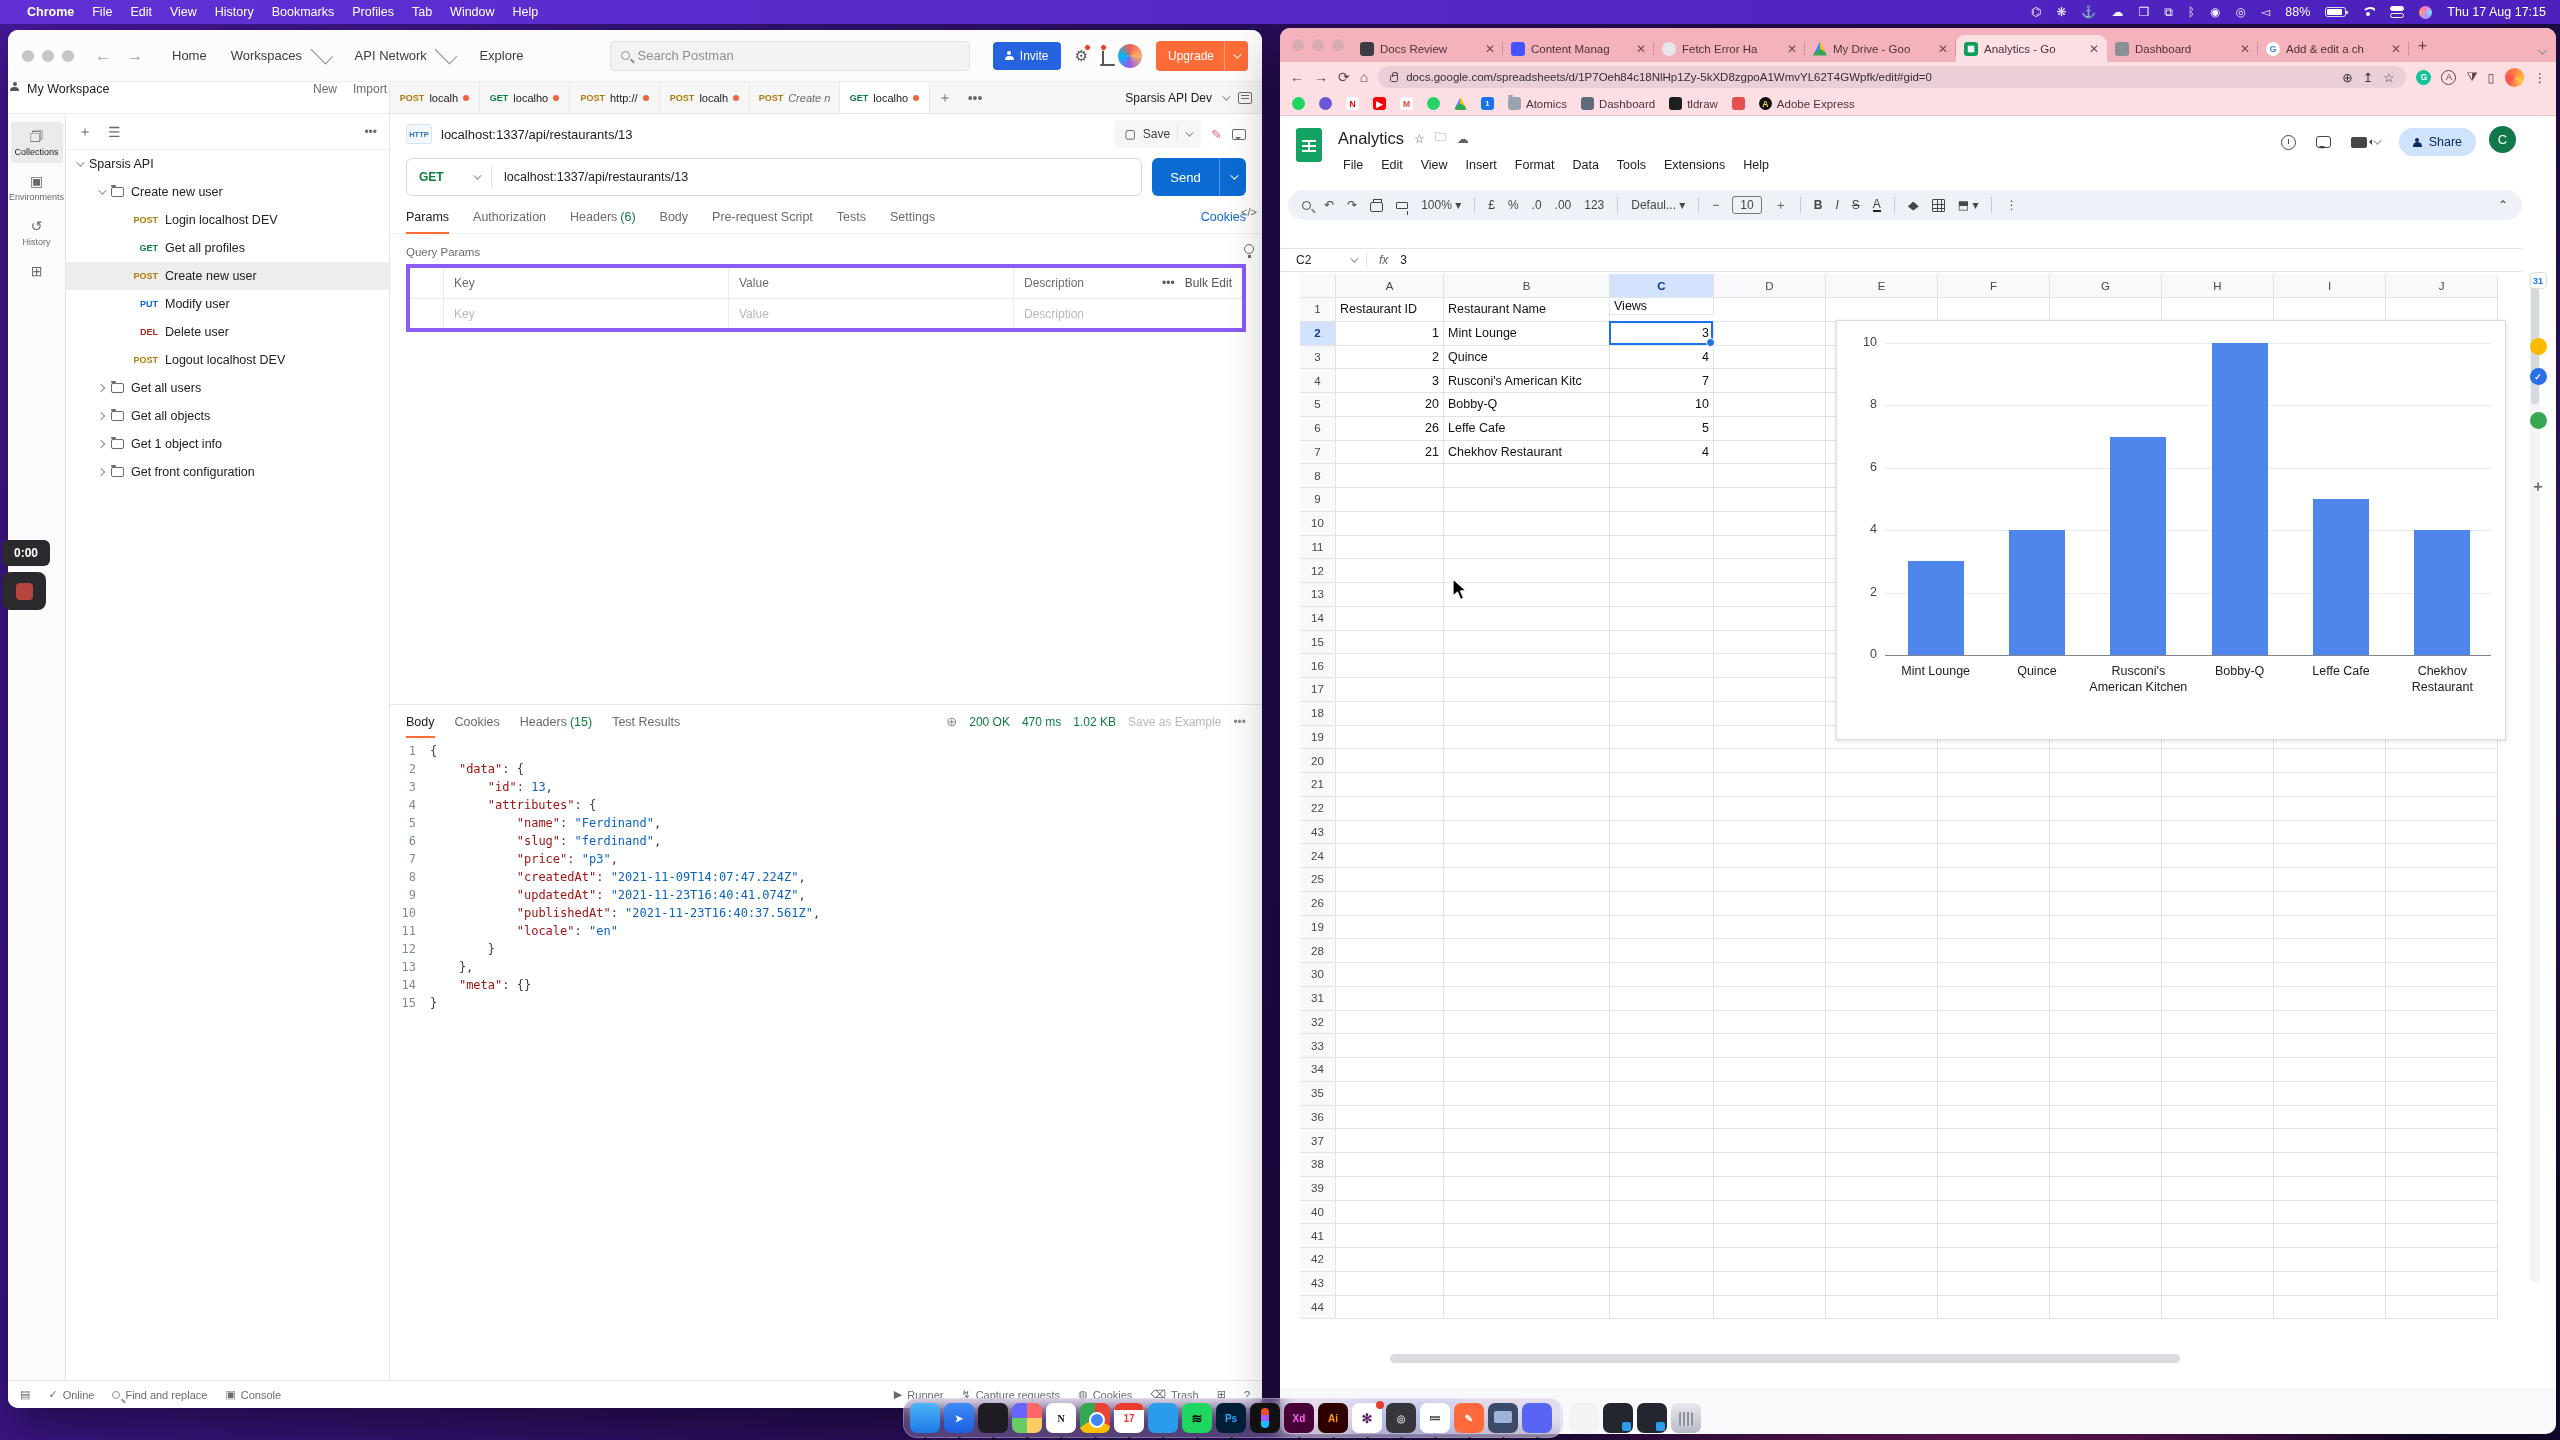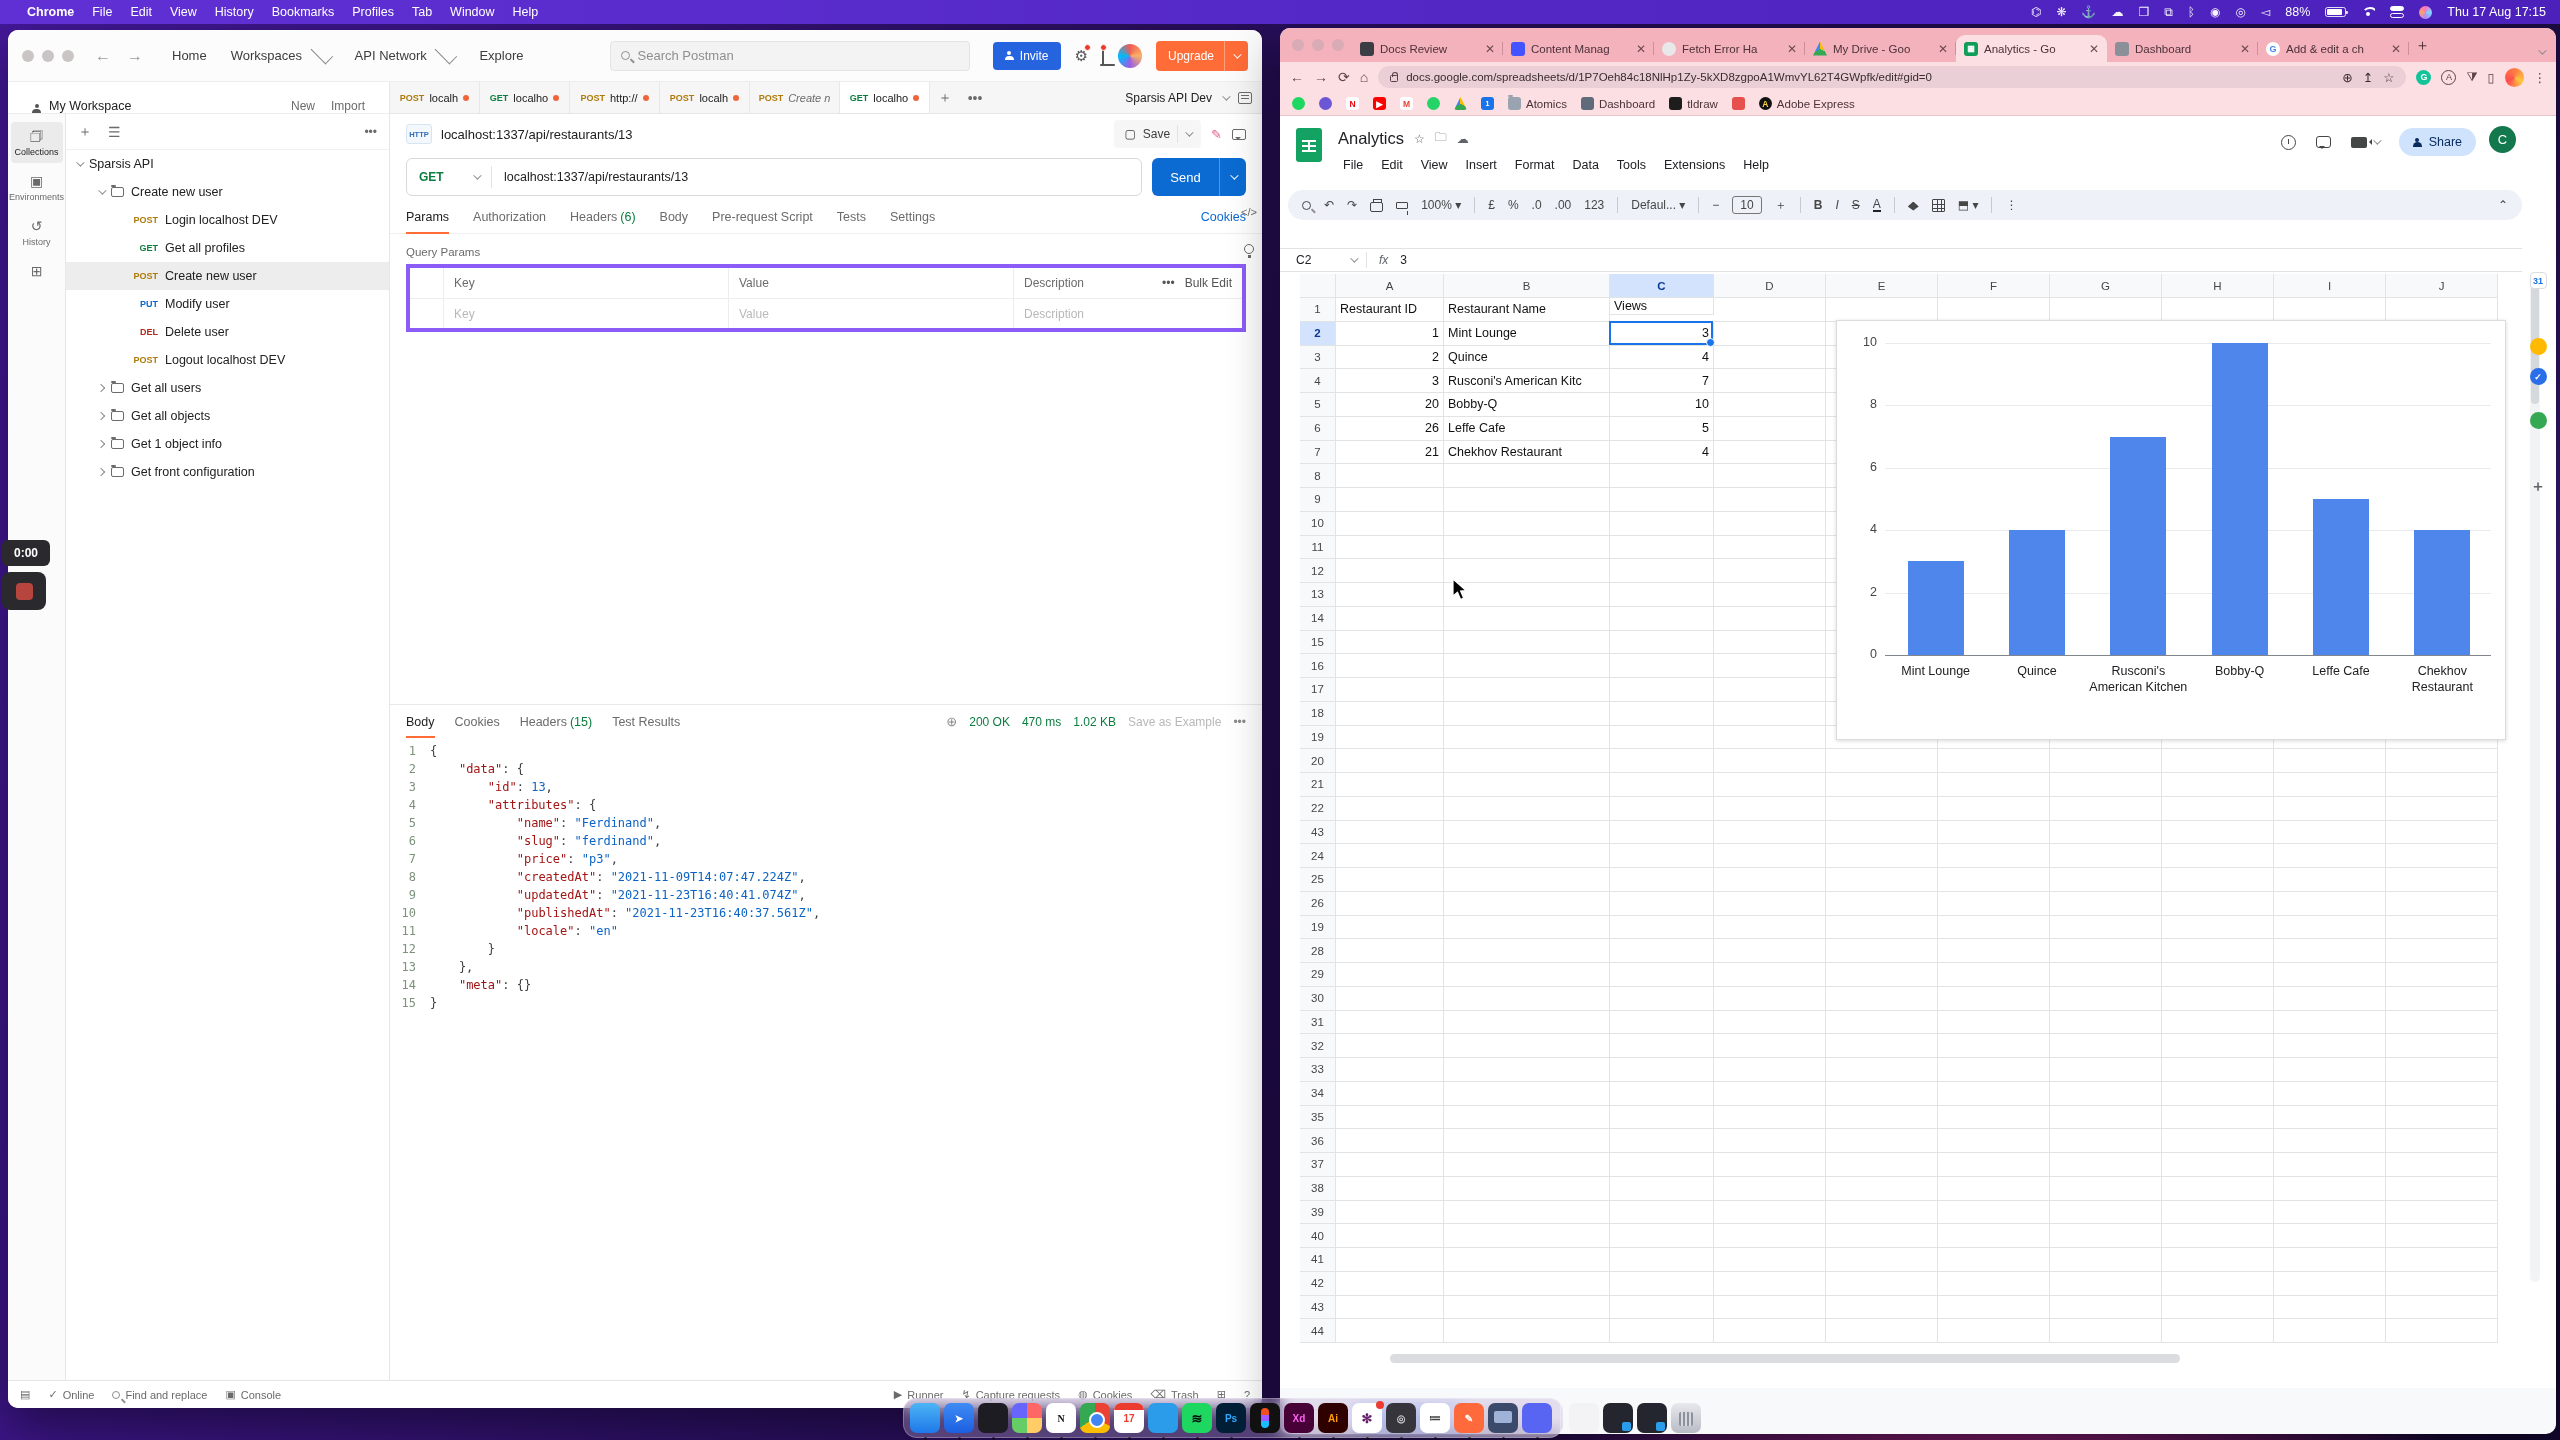--- a/index.html
+++ b/index.html
@@ -57,21 +57,21 @@
   .dot-note { position:absolute; right:-3px; top:-3px; width:7px; height:7px; border-radius:50%; background:#eb3b2c; border:1.5px solid #fcfcfc; }
   .i-bell { width:12px; height:13px; border:1.5px solid #555; border-bottom:none; border-radius:6px 6px 1px 1px; position:relative; }
   .i-bell::after { content:''; position:absolute; left:-3px; bottom:-2px; width:15px; height:2px; background:#555; border-radius:1px; }
   .pm-avatar { width:24px; height:24px; border-radius:50%; background:conic-gradient(#f25c54,#f7b267,#9b5de5,#00bbf9,#f25c54); }
   .btn-upgrade { background:#ff6c37; color:#fff; border-radius:4px; height:30px; padding:0 0 0 12px; display:flex; align-items:center; font-size:12px; }
   .btn-upgrade b { font-weight:normal; }
   .btn-upgrade .sep { width:1px; height:100%; background:rgba(255,255,255,.35); margin:0 8px 0 10px; }
   .btn-upgrade .chev { border-color:#fff; margin-right:9px; }
 
   .pm-row2 { height:32px; display:flex; flex:none; }
-  .pm-ws { width:382px; flex:none; display:flex; align-items:flex-end; gap:8px; padding:0 24px; border-right:1px solid #e6e6e6; border-bottom:1px solid #ededed; }
+  .pm-ws { width:382px; flex:none; display:flex; align-items:flex-start; gap:8px; padding:0 2px; border-right:1px solid #e6e6e6; border-bottom:1px solid #ededed; }
   .pm-ws .ws-title { font-size:12.5px; }
   .pm-ws .ws-actions { margin-left:auto; display:flex; gap:16px; color:#6b6b6b; font-size:12px; }
   .pm-tabs { flex:1; display:flex; background:#f6f6f6; border-bottom:1px solid #e6e6e6; align-items:stretch; }
   .ptab { width:90px; flex:none; display:flex; align-items:center; justify-content:center; gap:5px; border-right:1px solid #e8e8e8; font-size:11px; color:#212121; }
   .ptab .m { font-size:9px; font-weight:bold; }
   .ptab.active { background:#fff; }
   .ptab .dirty { width:6px; height:6px; border-radius:50%; background:#f0643c; }
   .ptab.preview .lbl { font-style:italic; color:#6b6b6b; }
   .ptab-plus,.ptab-dots { width:30px; display:flex; align-items:center; justify-content:center; color:#6b6b6b; font-size:14px; }
   .pm-env { margin-left:auto; display:flex; align-items:center; gap:10px; padding:0 10px; font-size:12px; color:#212121; }
@@ -1250,33 +1250,20 @@
           <div class="gc " style="width:104px;height:23.75px"></div>
           <div class="gc " style="width:112px;height:23.75px"></div>
           <div class="gc " style="width:112px;height:23.75px"></div>
           <div class="gc " style="width:112px;height:23.75px"></div>
           <div class="gc " style="width:112px;height:23.75px"></div>
           <div class="gc " style="width:112px;height:23.75px"></div>
           <div class="gc " style="width:112px;height:23.75px"></div>
           <div class="gc " style="width:112px;height:23.75px"></div>
         </div>
         <div class="grow">
-          <div class="gc head " style="width:36px;height:23.75px">29</div>
-          <div class="gc " style="width:108px;height:23.75px"></div>
-          <div class="gc " style="width:166px;height:23.75px"></div>
-          <div class="gc " style="width:104px;height:23.75px"></div>
-          <div class="gc " style="width:112px;height:23.75px"></div>
-          <div class="gc " style="width:112px;height:23.75px"></div>
-          <div class="gc " style="width:112px;height:23.75px"></div>
-          <div class="gc " style="width:112px;height:23.75px"></div>
-          <div class="gc " style="width:112px;height:23.75px"></div>
-          <div class="gc " style="width:112px;height:23.75px"></div>
-          <div class="gc " style="width:112px;height:23.75px"></div>
-        </div>
-        <div class="grow">
           <div class="gc head " style="width:36px;height:23.75px">30</div>
           <div class="gc " style="width:108px;height:23.75px"></div>
           <div class="gc " style="width:166px;height:23.75px"></div>
           <div class="gc " style="width:104px;height:23.75px"></div>
           <div class="gc " style="width:112px;height:23.75px"></div>
           <div class="gc " style="width:112px;height:23.75px"></div>
           <div class="gc " style="width:112px;height:23.75px"></div>
           <div class="gc " style="width:112px;height:23.75px"></div>
           <div class="gc " style="width:112px;height:23.75px"></div>
           <div class="gc " style="width:112px;height:23.75px"></div>

